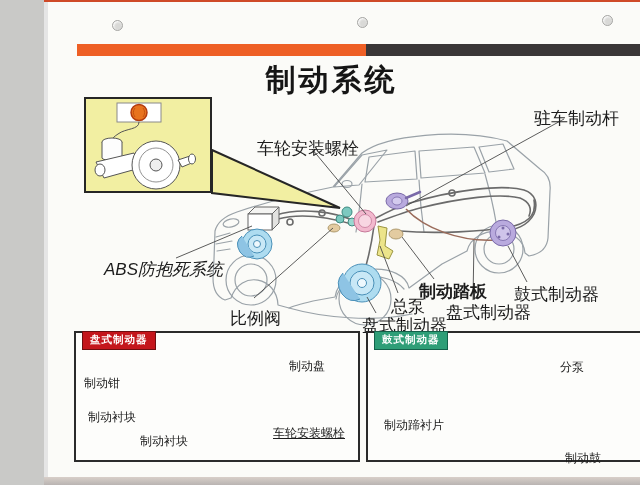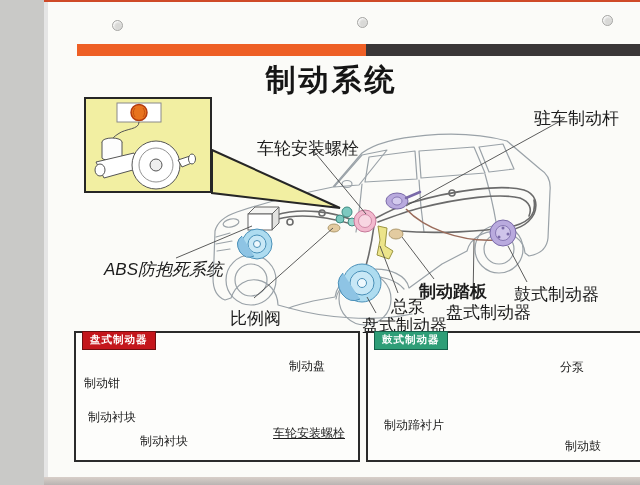--- a/index.html
+++ b/index.html
@@ -252,16 +252,16 @@
   </div>
 
   <div class="lbl lbl-panel" style="left:40px; top:375px;">制动钳</div>
   <div class="lbl lbl-panel" style="left:44px; top:409px;">制动衬块</div>
   <div class="lbl lbl-panel" style="left:96px; top:433px;">制动衬块</div>
   <div class="lbl lbl-panel" style="left:245px; top:358px;">制动盘</div>
   <div class="lbl lbl-panel" style="left:229px; top:425px;text-decoration:underline;">车轮安装螺栓</div>
 
   <div class="lbl lbl-panel" style="left:516px; top:359px;">分泵</div>
   <div class="lbl lbl-panel" style="left:340px; top:417px;">制动蹄衬片</div>
-  <div class="lbl lbl-panel" style="left:521px; top:438px;">制动鼓</div>
+  <div class="lbl lbl-panel" style="left:521px; top:450px;">制动鼓</div>
 
   <div class="bottom-shadow"></div>
 </div>
 
 </body></html>

